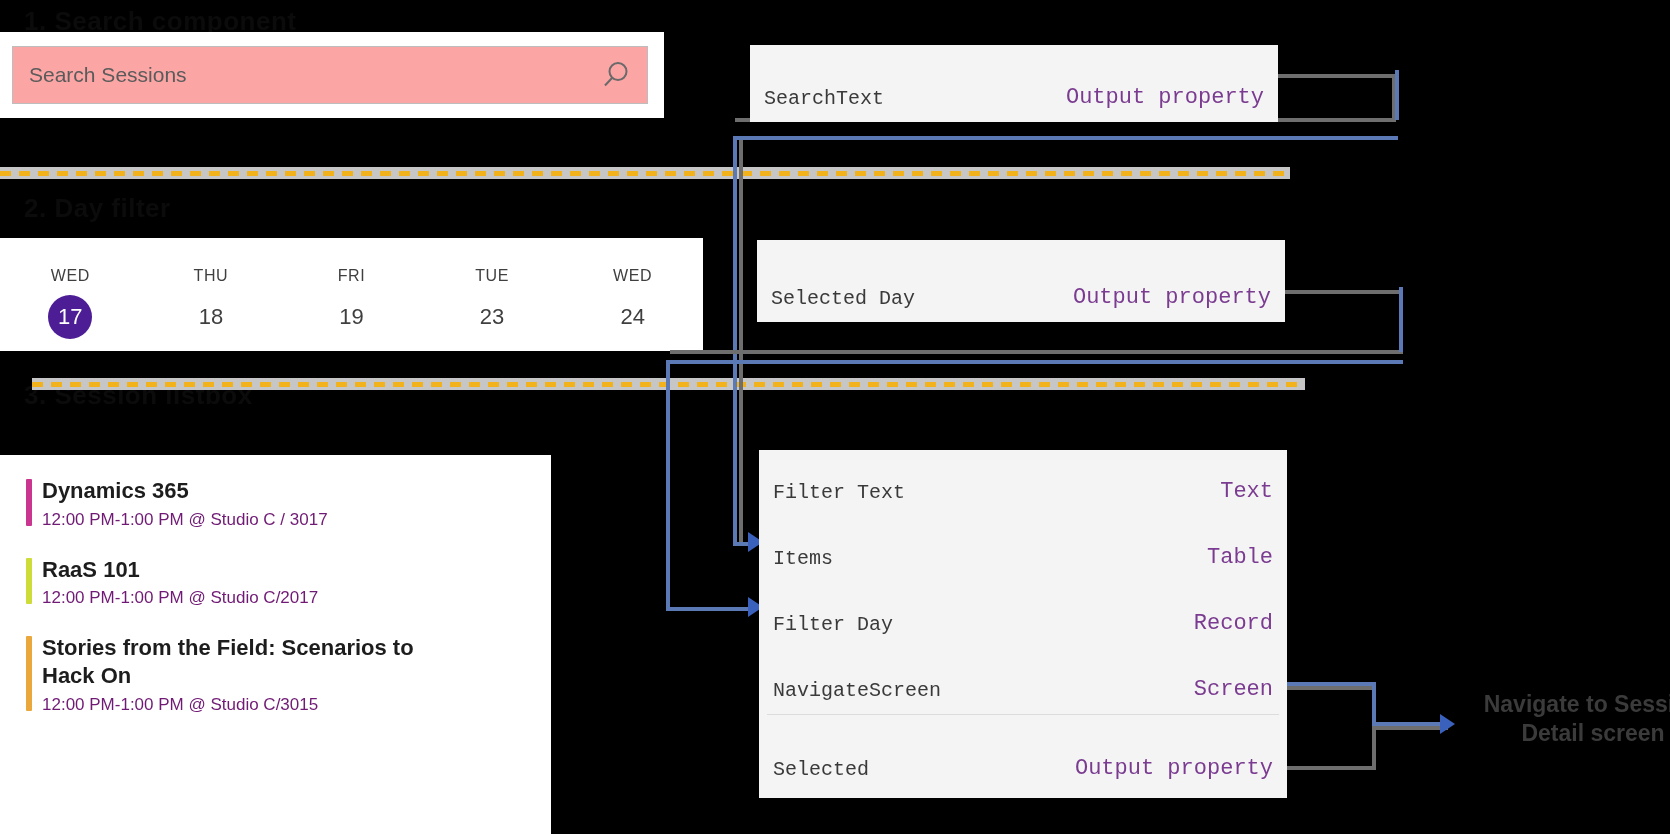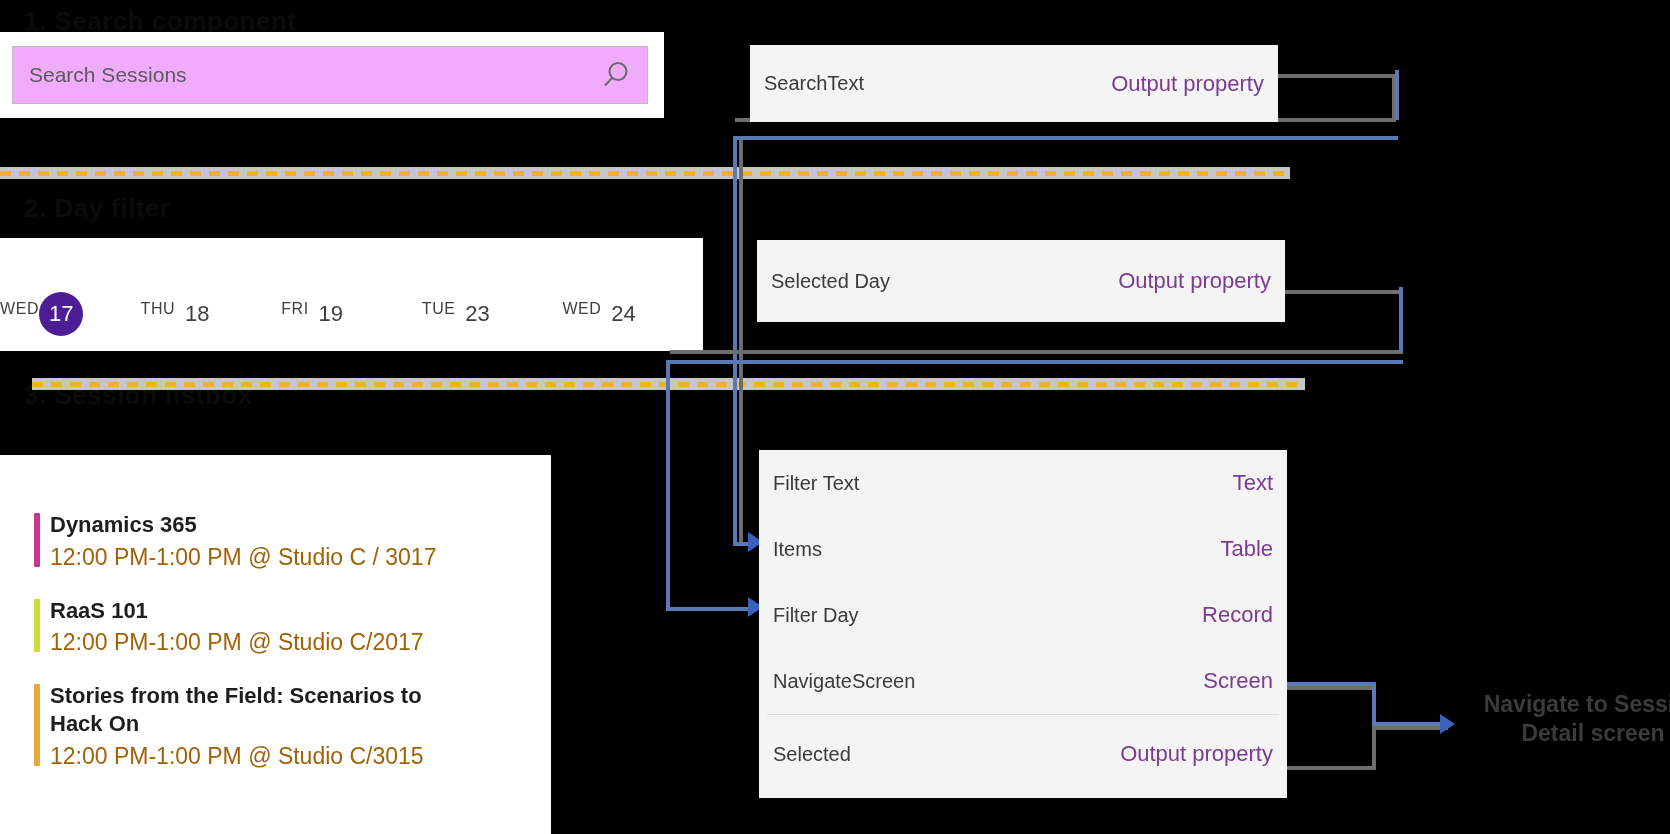--- a/index.html
+++ b/index.html
@@ -8,47 +8,47 @@
 
   .stage{position:absolute;inset:0;width:1614px;height:834px;background:#000;}
 
   
   .section-head{position:absolute;color:#0b0b0b;font-size:26px;font-weight:700;
                 letter-spacing:.5px;white-space:nowrap;}
 
   
   .search-card{position:absolute;left:0;top:32px;width:664px;height:86px;background:#fff;}
   .search-box{position:absolute;left:12px;top:14px;width:636px;height:58px;
-              border:1px solid #bdbdbd;background:#f0abfc;box-sizing:border-box;}
+              border:1px solid #bdbdbd;background:#fca5a5;box-sizing:border-box;}
   .search-ph{position:absolute;left:16px;top:50%;transform:translateY(-50%);
              font-size:21px;color:#5b5b5b;}
   .search-ico{position:absolute;right:16px;top:50%;transform:translateY(-50%);
               width:32px;height:32px;}
 
   
   .days-card{position:absolute;left:0;top:238px;width:703px;height:113px;background:#fff;}
   .days-row{position:absolute;left:0;top:0;width:703px;height:113px;display:flex;}
-  .day{flex:1;display:flex;flex-direction:row;align-items:center;justify-content:flex-start;
+  .day{flex:1;display:flex;flex-direction:column;align-items:center;justify-content:flex-start;
        padding-top:29px;}
   .day .dow{font-size:16px;color:#3f3f3f;letter-spacing:.6px;}
   .day .num{margin-top:10px;font-size:22px;color:#3f3f3f;width:44px;height:44px;
             display:flex;align-items:center;justify-content:center;border-radius:50%;}
   .day.sel .num{background:#4a63d4;color:#fff;}
 
   
   .sessions-card{position:absolute;left:0;top:455px;width:551px;height:379px;background:#fff;}
   .sess{position:relative;padding:4px 0 0 38px;margin-bottom:22px;}
   .sess .bar{position:absolute;left:22px;top:6px;width:6px;bottom:4px;border-radius:1px;}
   .sess .title{font-size:22px;color:#1d1d1d;font-weight:600;line-height:1.26;}
-  .sess .meta{font-size:23px;color:#a16207;margin-top:5px;}
+  .sess .meta{font-size:17px;color:#701a75;margin-top:5px;}
 
   
   .prop-card{position:absolute;background:#f4f4f4;}
-  .prop-row{position:relative;display:flex;align-items:center;justify-content:space-between;
-            padding:12px 14px;box-sizing:border-box;}
+  .prop-row{position:relative;display:flex;align-items:flex-end;justify-content:space-between;
+            padding:12px 14px;box-sizing:border-box;font-family:Liberation Mono, monospace;}
   .prop-name{font-size:20px;color:#3a3a3a;}
   .prop-type{font-size:22px;color:#7a3b90;}
   .prop-sep{height:1px;background:#dcdcdc;margin:0 8px;}
 
   .card-searchtext{left:750px;top:45px;width:528px;height:77px;}
   .card-searchtext .prop-row{height:77px;}
 
   .card-selday{left:757px;top:240px;width:528px;height:82px;}
   .card-selday .prop-row{height:82px;}
 
@@ -116,21 +116,21 @@
       <div class="day">
         <span class="dow">WED</span>
         <span class="num">24</span>
       </div>
     </div>
   </div>
 
   <div class="rail" style="left:32px;top:378px;width:1273px;"></div>
 
   <div class="sessions-card">
-    <div style="padding:18px 0 0 12px;margin-top:34px;">
+    <div style="padding:18px 0 0 4px;">
       <div class="sess">
         <span class="bar" id="bar0" style="background: rgb(201, 53, 143);"></span>
         <div class="title">Dynamics 365</div>
         <div class="meta">12:00 PM-1:00 PM @ Studio C / 3017</div>
       </div>
       <div class="sess">
         <span class="bar" id="bar1" style="background: rgb(205, 220, 57);"></span>
         <div class="title">RaaS 101</div>
         <div class="meta">12:00 PM-1:00 PM @ Studio C/2017</div>
       </div>

